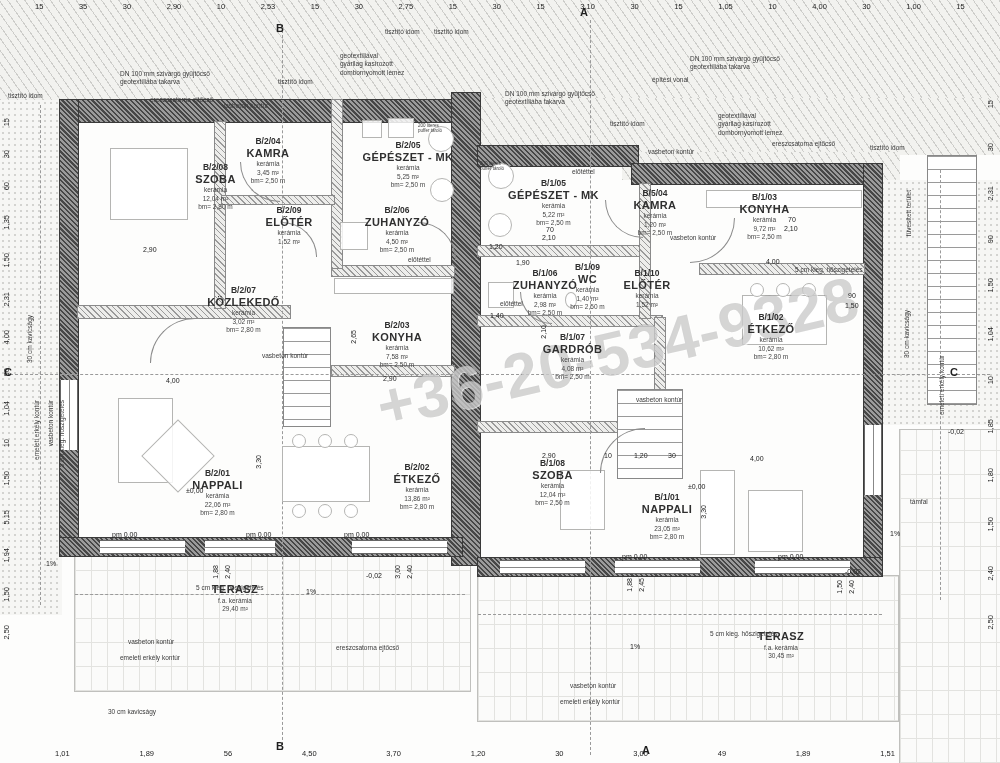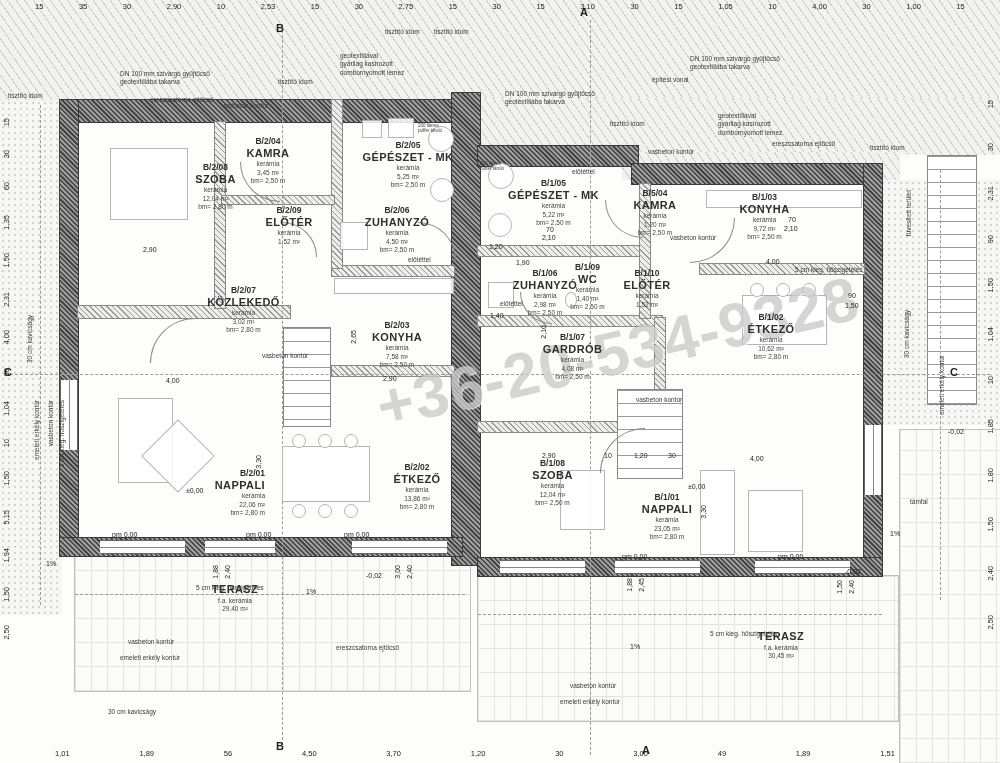--- a/index.html
+++ b/index.html
@@ -177,21 +177,21 @@
         <div class="rmeta">3,02 m²</div>
         <div class="rmeta">bm= 2,80 m</div>
       </div>
       <div class="room" style="left: 352px; top: 320px; width: 90px;">
         <div class="rid">B/2/03</div>
         <div class="rname">KONYHA</div>
         <div class="rmeta">kerámia</div>
         <div class="rmeta">7,58 m²</div>
         <div class="rmeta">bm= 2,50 m</div>
       </div>
-      <div class="room" style="left: 170px; top: 468px; width: 95px; text-align: right;">
+      <div class="room" style="left: 170px; top: 468px; width: 95px;">
         <div class="rid">B/2/01</div>
         <div class="rname">NAPPALI</div>
         <div class="rmeta">kerámia</div>
         <div class="rmeta">22,06 m²</div>
         <div class="rmeta">bm= 2,80 m</div>
       </div>
       <div class="room" style="left: 372px; top: 462px; width: 90px;">
         <div class="rid">B/2/02</div>
         <div class="rname">ÉTKEZŐ</div>
         <div class="rmeta">kerámia</div>

